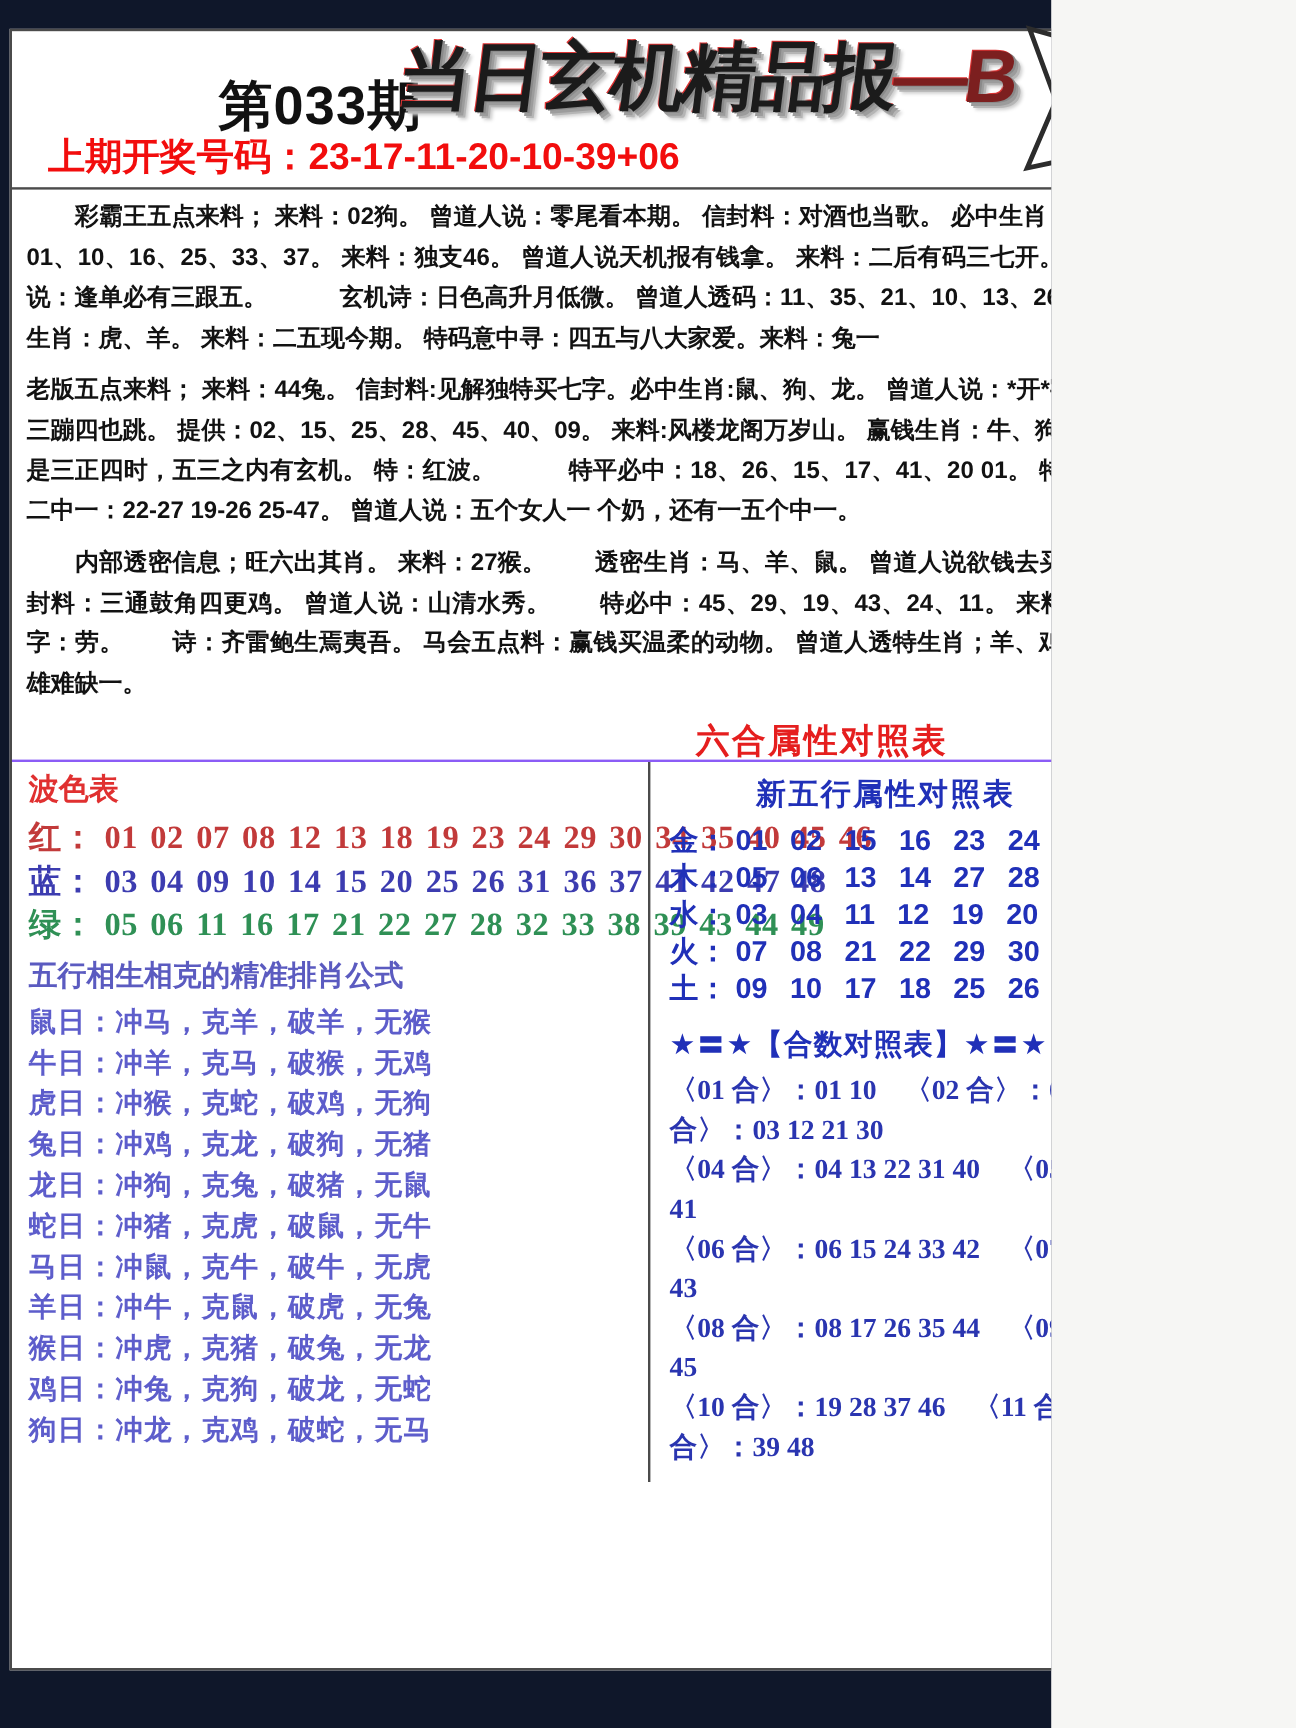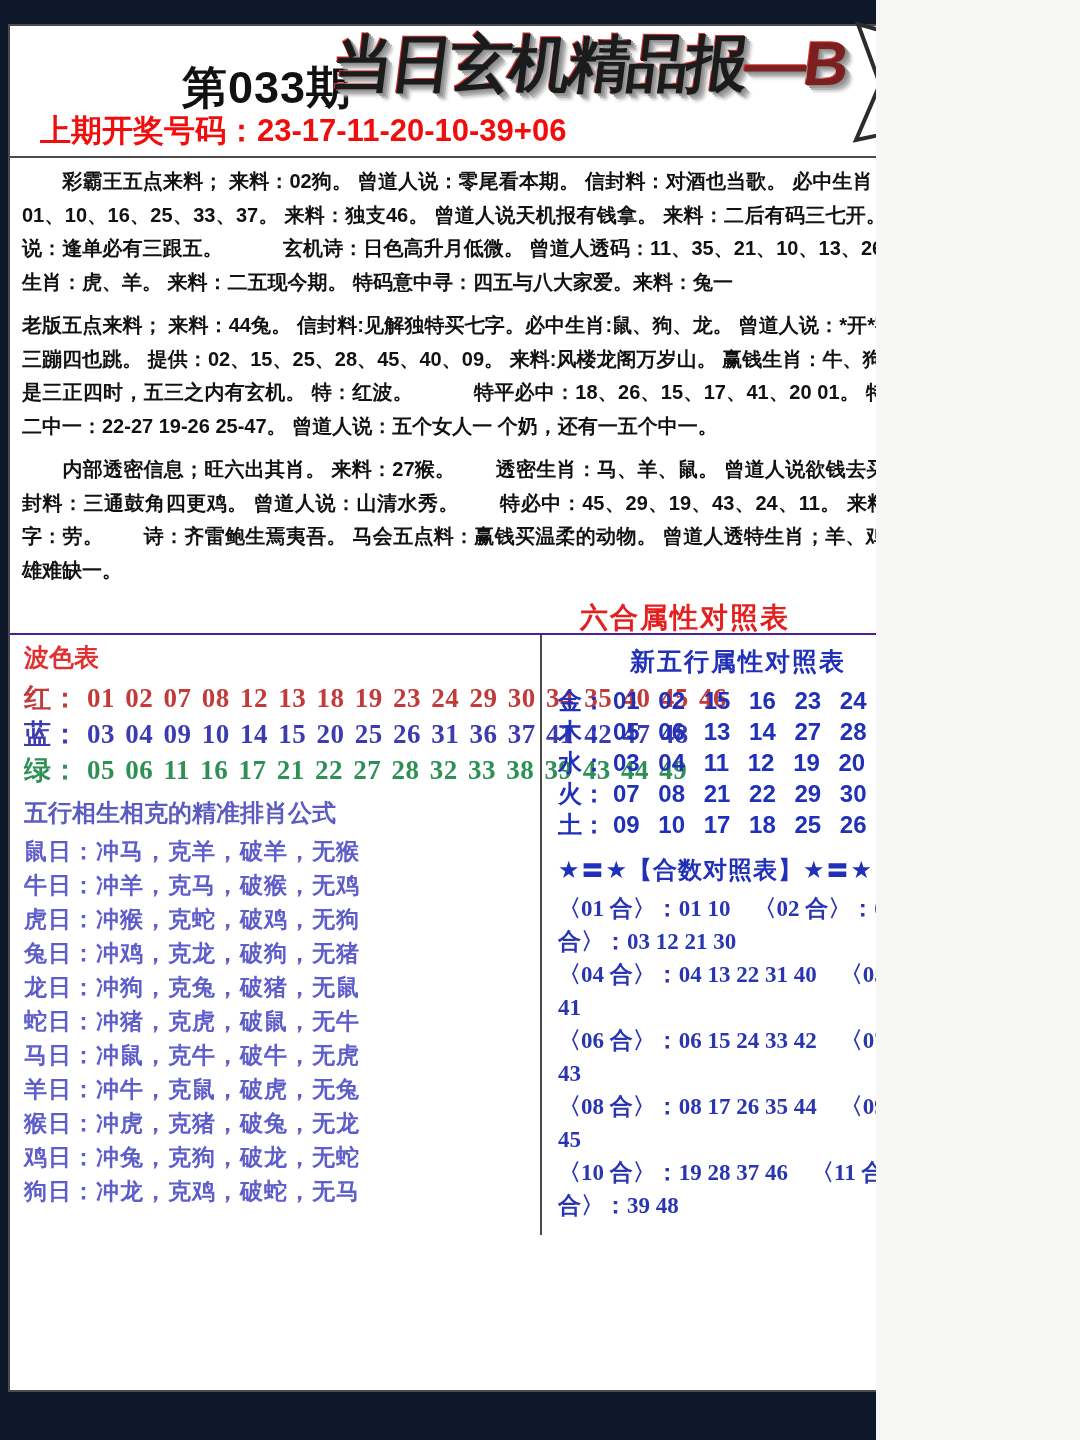--- a/index.html
+++ b/index.html
@@ -18,21 +18,21 @@
   .lastdraw{position:absolute;left:30px;top:84px;font-size:31px;font-weight:800;color:#f20d0d;white-space:nowrap;}
   .ribbon{position:absolute;right:10px;top:-14px;width:208px;height:152px;}
   .ribbon text{font-family:"Liberation Sans",sans-serif;}
 
   
   .paras{padding:7px 12px 0 12px;color:#121212;}
   .paras p{margin:0 0 10px 0;font-size:20px;font-weight:700;line-height:33.5px;
            white-space:pre-wrap;text-align:justify;}
 
   
-  .section-bar{position:relative;height:36px;border-bottom:2px solid #4c1d95;}
+  .section-bar{position:relative;height:36px;border-bottom:2px solid #8b5cf6;}
   .section-title{position:absolute;left:570px;top:2px;font-size:28px;font-weight:800;color:#e51e1e;letter-spacing:2px;}
 
   
   .cols{display:flex;height:600px;}
   .col-left{width:530px;flex:none;padding:4px 10px 0 14px;box-sizing:border-box;}
   .col-right{flex:1;border-left:2px solid #4b4b4b;padding:6px 8px 0 16px;box-sizing:border-box;}
 
   .wave-title{font-size:25px;font-weight:800;color:#e03030;margin:2px 0 6px 0;}
   .wave-row{font-family:"Liberation Serif","DejaVu Serif",serif;font-weight:700;font-size:27px;
             line-height:36px;white-space:nowrap;letter-spacing:0.5px;text-align:center;}

